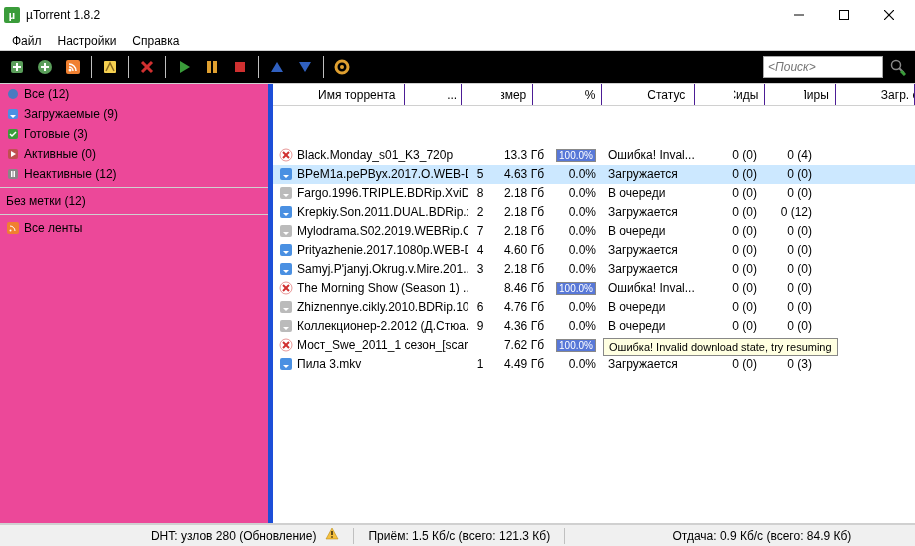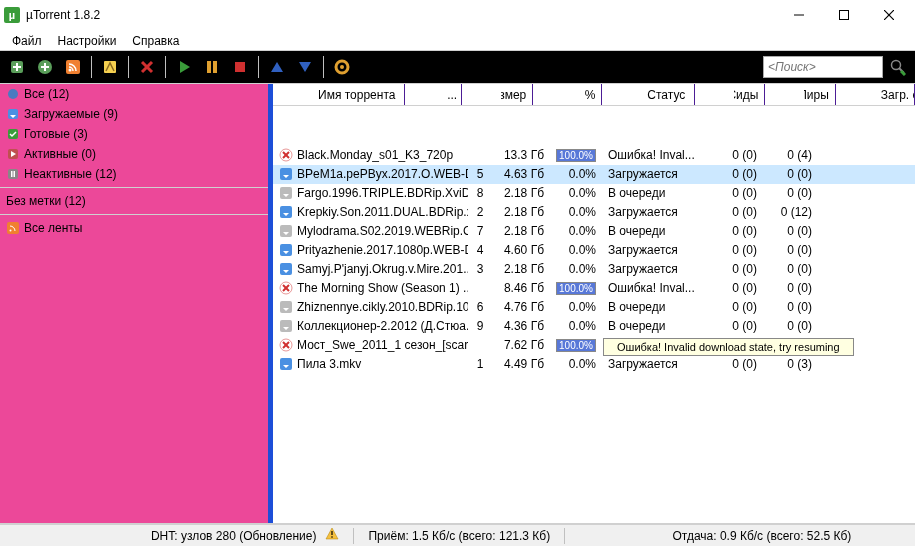--- a/index.html
+++ b/index.html
@@ -45,21 +45,21 @@
 
 .col-name { width: 195px; }
 .col-num { width: 24px; text-align: center; justify-content: center; }
 .col-size { width: 58px; text-align: right; justify-content: flex-end; }
 .col-pct { width: 52px; text-align: right; justify-content: flex-end; }
 .col-status { width: 106px; }
 .col-seeds { width: 55px; text-align: right; justify-content: flex-end; }
 .col-peers { width: 55px; text-align: right; justify-content: flex-end; }
 .col-speed { width: 75px; }
 
-.tooltip { position: absolute; background: #ffffe1; border: 1px solid #888; padding: 2px 13px; font-size: 11px; z-index: 100; white-space: nowrap; }
+.tooltip { position: absolute; background: #ffffe1; border: 1px solid #888; padding: 2px 5px; font-size: 11px; z-index: 100; white-space: nowrap; }
 
 
 .statusbar { height: 22px; border-top: 1px solid #d0d0d0; display: flex; align-items: center; padding: 2px 6px; gap: 6px; background: #f0f0f0; font-size: 11px; }
 .statusbar .sb-section { display: flex; align-items: center; gap: 9px; padding: 0 8px; }
 .statusbar .sb-sep { width: 1px; height: 16px; background: #c0c0c0; }
 
 .num-right { text-align: right; justify-content: flex-end; }
 </style>
 </head>
 <body>
@@ -519,16 +519,16 @@
           <circle cx="7" cy="10" r="0.8" fill="#000"></circle>
         </svg></span>
   </div>
   <div class="sb-sep"></div>
   <div class="sb-section">
     <span>Приём: 1.5 Кб/с (всего: 121.3 Кб)</span>
   </div>
   <div class="sb-sep"></div>
   <div style="flex:0.4"></div>
   <div class="sb-section">
-    <span>Отдача: 0.9 Кб/с (всего: 52.5 Кб)</span>
+    <span>Отдача: 0.9 Кб/с (всего: 84.9 Кб)</span>
   </div>
   <div style="flex:0.2"></div>
 </div>
 
 </body></html>

